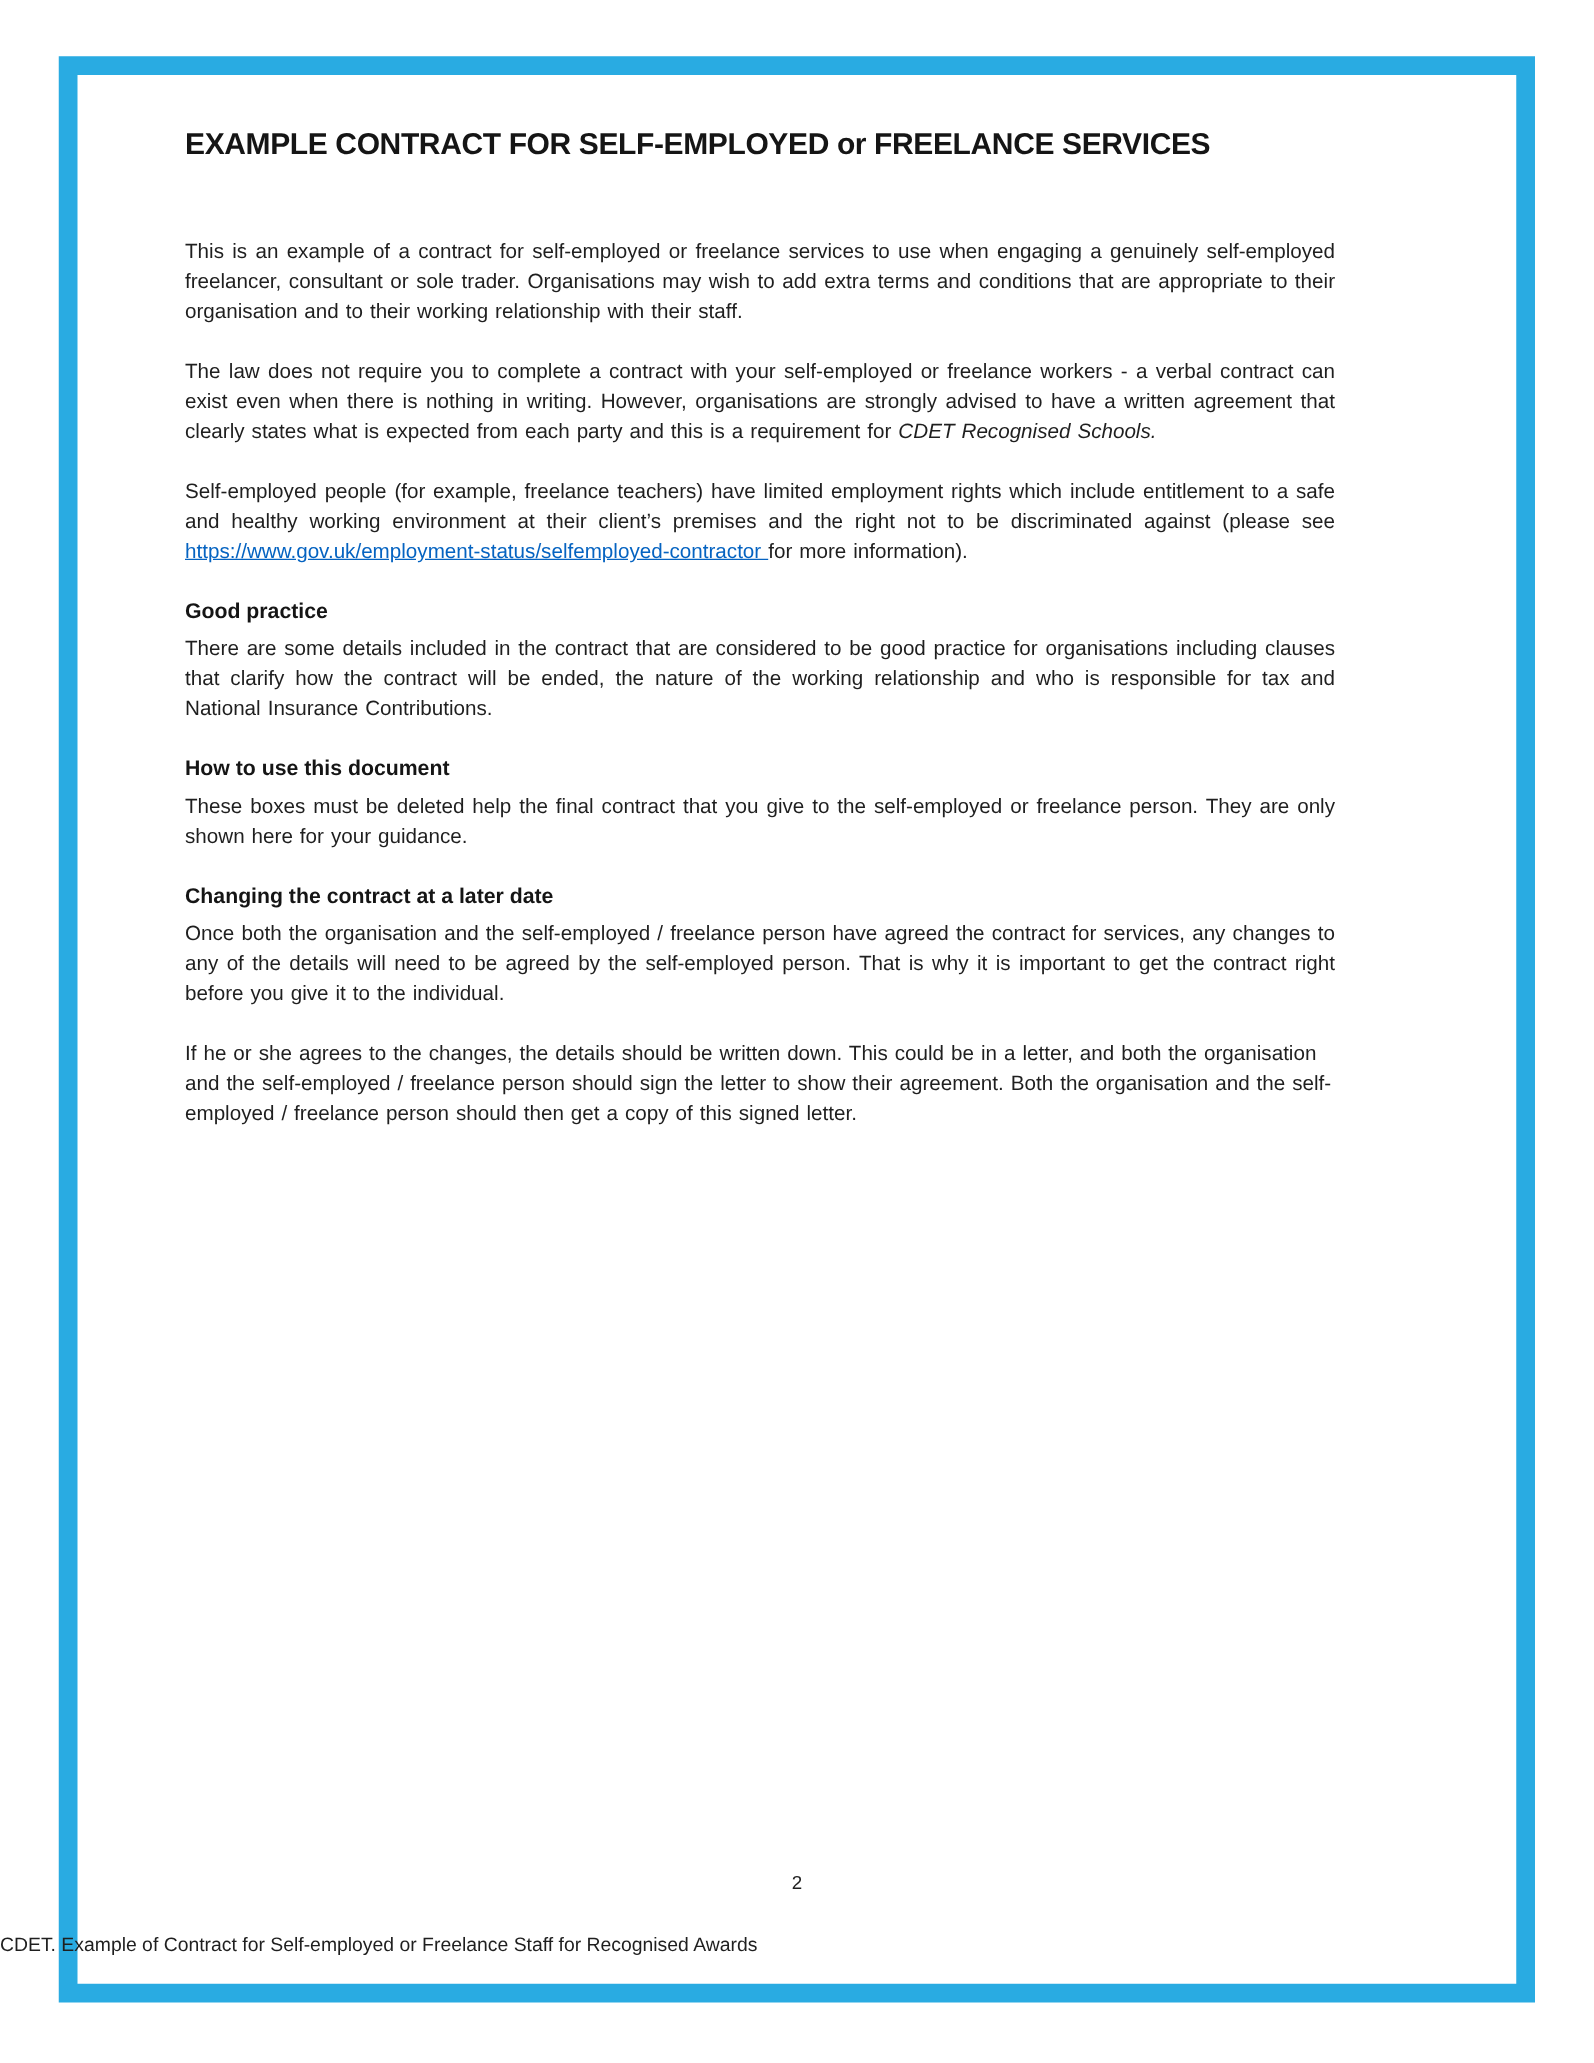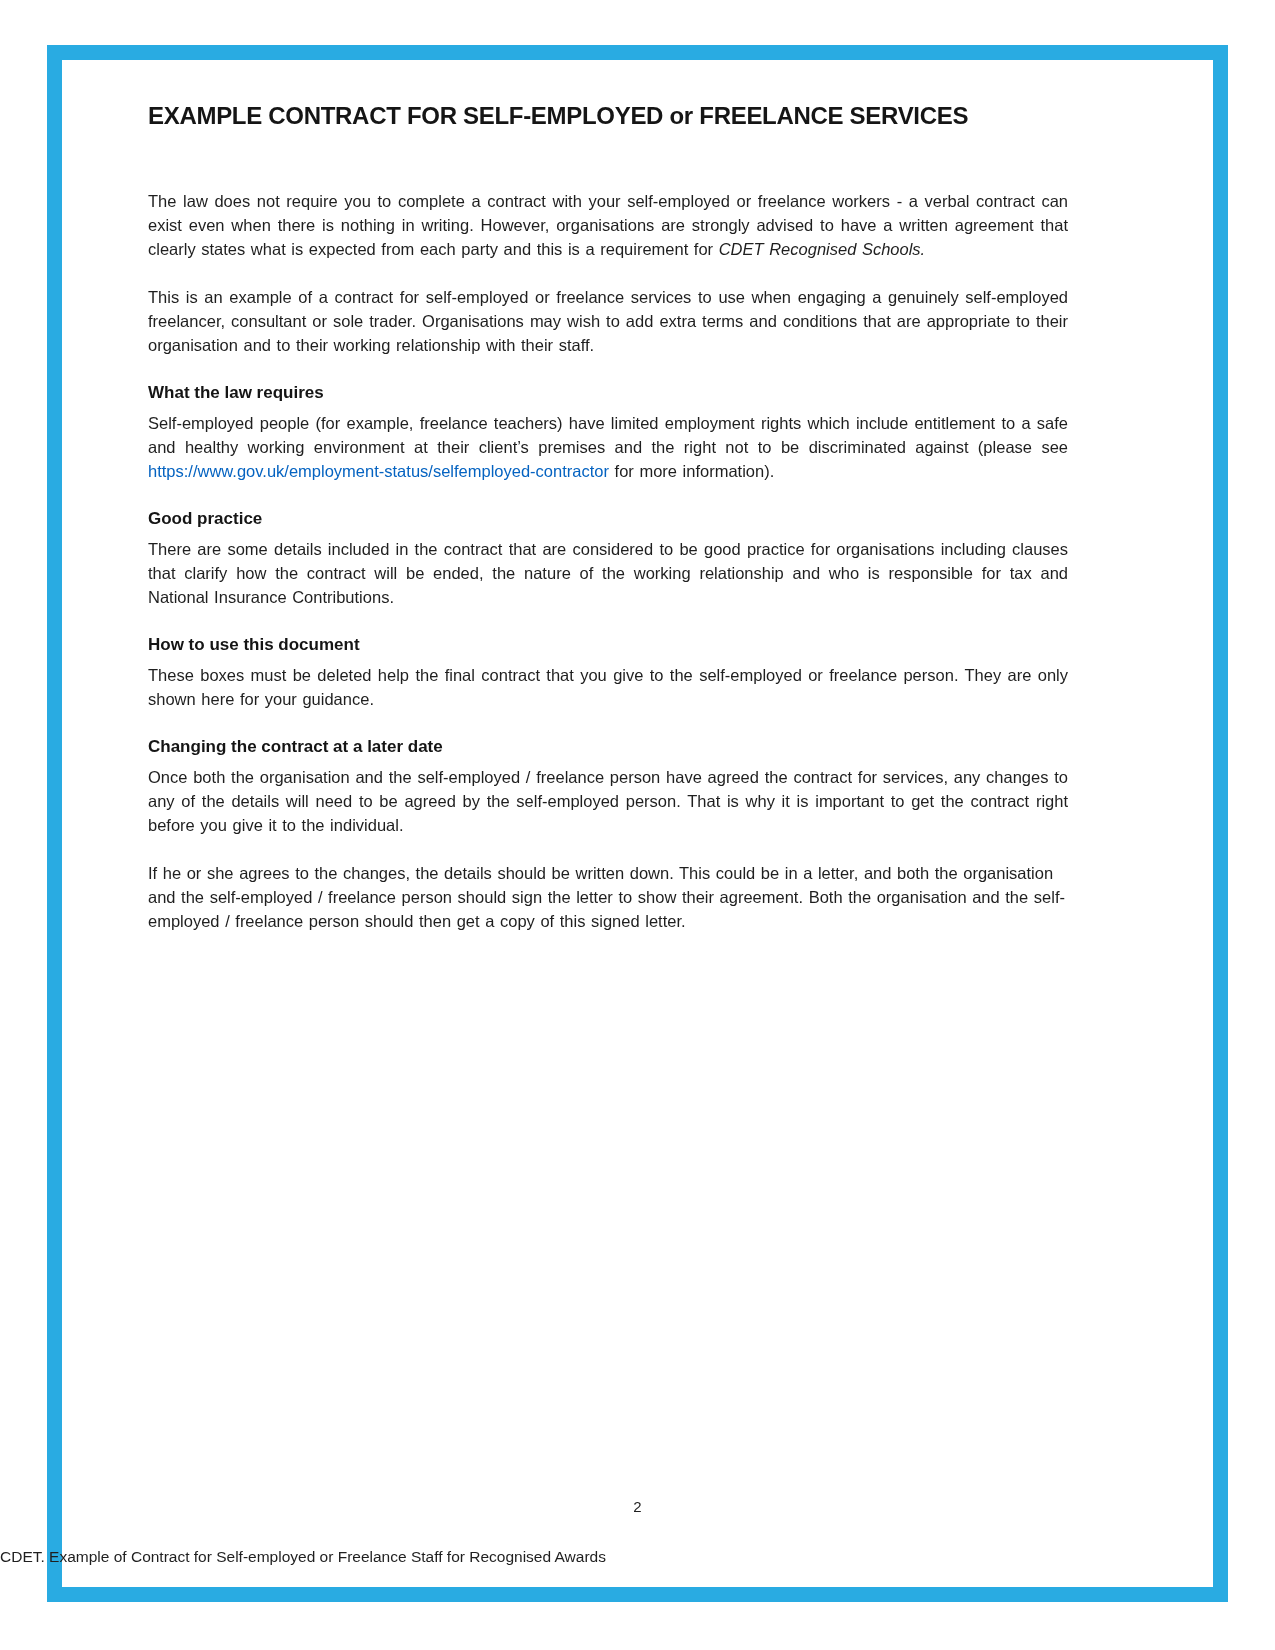--- a/index.html
+++ b/index.html
@@ -55,20 +55,21 @@
   .sec-heading {
     font-size: 17px;
     font-weight: 700;
     color: #151515;
     margin: 4px 0 6px 0;
     line-height: 24px;
   }
   .italic { font-style: italic; }
   .doc-link {
     color: var(--link);
+    text-decoration: underline;
     cursor: pointer;
   }
   .page-number {
     position: absolute;
     left: 0;
     right: 0;
     top: 1498px;
     text-align: center;
     font-size: 15px;
     color: #1f1f1f;
@@ -85,28 +86,27 @@
 </head>
 <body>
 
 <div class="page-frame"></div>
 
 <div class="content">
 
   <h1 class="doc-title">EXAMPLE CONTRACT FOR SELF-EMPLOYED or FREELANCE SERVICES</h1>
 
   <p class="para">
+    <span>This is an example of a contract for self-employed or freelance services to use when engaging a genuinely self-employed freelancer, consultant or sole trader. Organisations may wish to add extra terms and conditions that are appropriate to their organisation and to their working relationship with their staff.</span>
+  </p>
+
+  <p class="para">
     <span>The law does not require you to complete a contract with your self-employed or freelance workers - a verbal contract can exist even when there is nothing in writing. However, organisations are strongly advised to have a written agreement that clearly states what is expected from each party and this is a requirement for </span><span class="italic">CDET Recognised Schools.</span>
   </p>
 
-  <p class="para">
-    <span>This is an example of a contract for self-employed or freelance services to use when engaging a genuinely self-employed freelancer, consultant or sole trader. Organisations may wish to add extra terms and conditions that are appropriate to their organisation and to their working relationship with their staff.</span>
-  </p>
-
-  <h2 class="sec-heading">What the law requires</h2>
 
   <p class="para">
     <span>Self-employed people (for example, freelance teachers) have limited employment rights which include entitlement to a safe and healthy working environment at their client’s premises and the right not to be discriminated against (please see </span><a class="doc-link">https://www.gov.uk/employment-status/selfemployed-contractor </a><span>for more information).</span>
   </p>
 
   <h2 class="sec-heading">Good practice</h2>
 
   <p class="para">
     <span>There are some details included in the contract that are considered to be good practice for organisations including clauses that clarify how the contract will be ended, the nature of the working relationship and who is responsible for tax and National Insurance Contributions.</span>
   </p>

